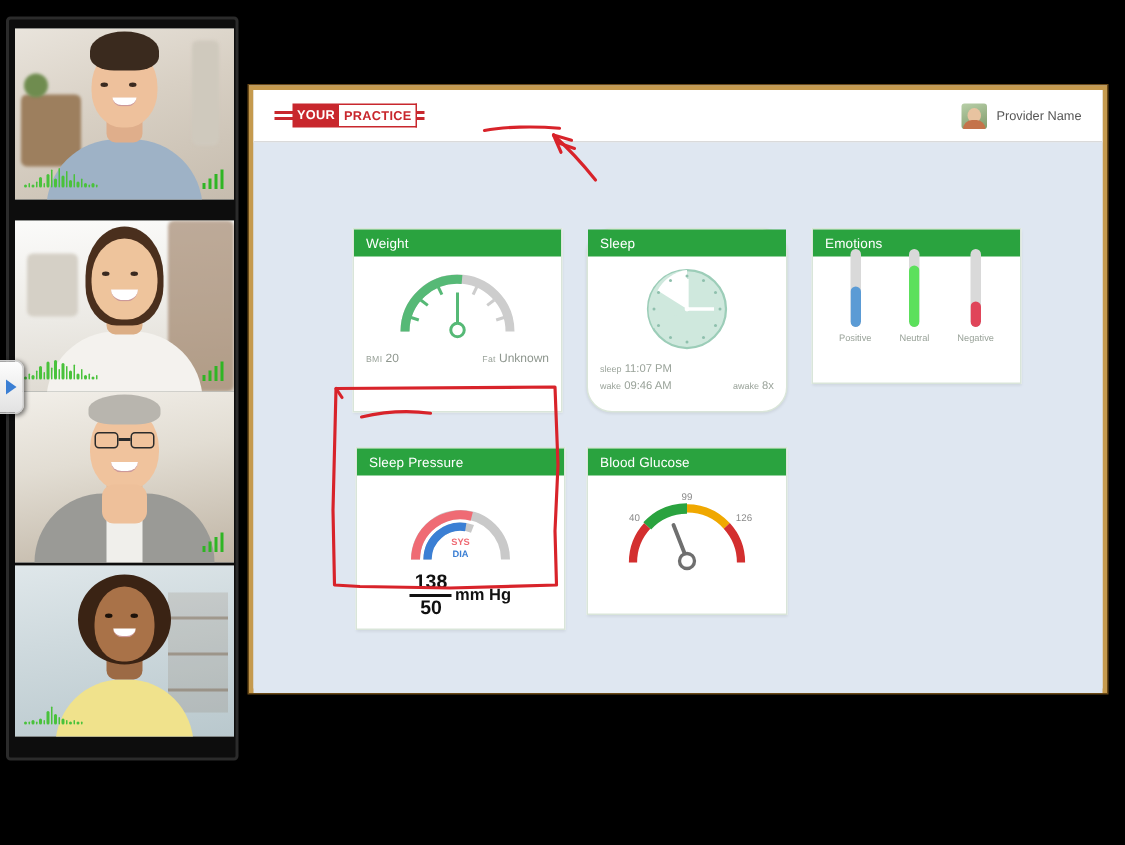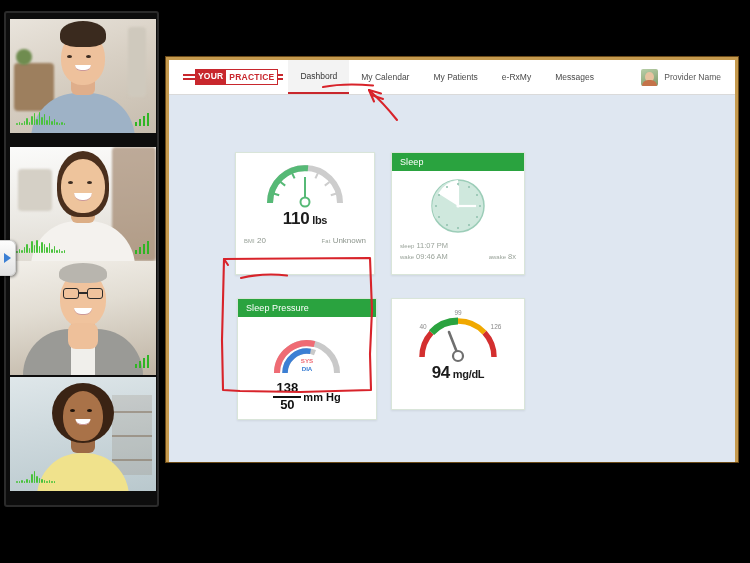--- a/index.html
+++ b/index.html
@@ -140,21 +140,21 @@
 
   .card { position:absolute; background:#fff;
           border:1px solid #d9e5d9; box-shadow:0 1px 2px rgba(0,0,0,.08); }
   .card-hd {
     background:#2aa33f; color:#fff; font-size:9px; padding:4px 8px;
     font-weight:400; letter-spacing:.1px;
   }
   .card-bd { padding:6px 8px 7px; }
 
   #card-weight  { left:66px;  top:57px;  width:140px; height:123px; }
-  #card-sleep   { left:222px; top:57px;  width:134px; height:123px; }
+  #card-sleep   { left:222px; top:57px;  width:134px; height:123px;border-radius:17px; }
   #card-emotion { left:372px; top:57px;  width:140px; height:104px; }
   #card-bp      { left:68px;  top:203px; width:140px; height:122px; }
   #card-glucose { left:222px; top:203px; width:134px; height:112px; }
 
   .big-val { text-align:center; font-size:17px; font-weight:700; color:#1c1c1c;
              letter-spacing:-.3px; }
   .big-val .unit { font-size:11px; font-weight:700; }
   .sub-row { display:flex; justify-content:space-between; margin-top:7px;
              font-size:7.5px; color:#9aa39a; }
   .sub-row .tiny { font-size:5.8px; letter-spacing:.2px; }
@@ -366,61 +366,52 @@
           <span class="ln" style="bottom:1px;"></span>
           <span class="sq" style="top:-3px;"></span>
           <span class="sq" style="bottom:-3px;"></span>
         </div>
         <div class="logo-main">
           <span class="logo-your">YOUR</span>
           <span class="logo-prac">PRACTICE</span>
         </div>
       </div>
 
-      <nav id="nav">
-        <div class="nav-item active">Dashbord</div>
-        <div class="nav-item">My Calendar</div>
-        <div class="nav-item">My Patients</div>
-        <div class="nav-item">e-RxMy</div>
-        <div class="nav-item">Messages</div>
-      </nav>
 
       <div id="provider">
         <span class="pavatar">
           <span class="ph"></span>
             <span class="pb"></span>
         </span>
         <span class="pname">Provider Name</span>
       </div>
     </div>
 
     <div id="canvas">
 
       <div class="card" id="card-weight">
+        <div class="card-hd">Weight</div>
         <div class="card-bd">
           <div class="gauge-wrap">
             <svg width="86" height="50" viewBox="0 0 86 50">
               <path d="M8 44 A35 35 0 0 1 78 44" fill="none" stroke="#cdcdcd" stroke-width="6"></path>
               <path d="M8 44 A35 35 0 0 1 46 9.3" fill="none" stroke="#56b976" stroke-width="6"></path>
               <g stroke="#56b976" stroke-width="2">
                 <line x1="11.5" y1="34.5" x2="17.2" y2="36.3"></line>
                 <line x1="18.5" y1="23" x2="23.2" y2="26.6"></line>
                 <line x1="30" y1="14" x2="32.6" y2="19.4"></line>
               </g>
               <g stroke="#cdcdcd" stroke-width="2">
                 <line x1="56" y1="14" x2="53.4" y2="19.4"></line>
                 <line x1="67.5" y1="23" x2="62.8" y2="26.6"></line>
                 <line x1="74.5" y1="34.5" x2="68.8" y2="36.3"></line>
               </g>
               <line x1="43" y1="42" x2="43" y2="18" stroke="#56b976" stroke-width="2"></line>
               <circle cx="43" cy="43" r="4.5" fill="#fff" stroke="#56b976" stroke-width="2"></circle>
             </svg>
-          </div>
-          <div class="big-val">
-            <span>110</span><span class="unit">&nbsp;</span><span class="unit">lbs</span>
           </div>
           <div class="sub-row">
             <span><span class="tiny">BMI</span>
                   <span class="val">20</span></span>
             <span><span class="tiny">Fat</span>
                   <span class="val">Unknown</span></span>
           </div>
         </div>
       </div>
 
@@ -460,20 +451,43 @@
             <div class="r">
               <span><span class="lbl">wake</span>
                     <span>09:46 AM</span></span>
               <span><span class="lbl">awake</span>
                     <span>8x</span></span>
             </div>
           </div>
         </div>
       </div>
 
+      <div class="card" id="card-emotion">
+        <div class="card-hd">Emotions</div>
+        <div class="emo-row">
+          <div class="emo">
+            <span class="therm">
+                <i id="emo0" style="height: 52%; background: rgb(91, 155, 213);"></i>
+              </span>
+            <span class="emo-lbl">Positive</span>
+          </div>
+          <div class="emo">
+            <span class="therm">
+                <i id="emo1" style="height: 78%; background: rgb(92, 224, 92);"></i>
+              </span>
+            <span class="emo-lbl">Neutral</span>
+          </div>
+          <div class="emo">
+            <span class="therm">
+                <i id="emo2" style="height: 33%; background: rgb(224, 69, 90);"></i>
+              </span>
+            <span class="emo-lbl">Negative</span>
+          </div>
+        </div>
+      </div>
 
       <div class="card" id="card-bp">
         <div class="card-hd">Sleep Pressure</div>
         <div class="card-bd">
           <div class="gauge-wrap">
             <svg width="80" height="56" viewBox="0 0 80 56">
               <path d="M10 50 A30 30 0 0 1 70 50" fill="none" stroke="#c9c9c9" stroke-width="6"></path>
               <path d="M10 50 A30 30 0 0 1 47.5 21.2" fill="none" stroke="#ef6b74" stroke-width="6"></path>
               <path d="M18 50 A22 22 0 0 1 48 29.6" fill="none" stroke="#c9c9c9" stroke-width="5.5"></path>
               <path d="M18 50 A22 22 0 0 1 43.5 28.4" fill="none" stroke="#3b7fd4" stroke-width="5.5"></path>
@@ -486,37 +500,35 @@
               <span class="s">138</span>
               <span class="bar"></span>
               <span class="d">50</span>
             </span>
             <span class="bp-unit">mm Hg</span>
           </div>
         </div>
       </div>
 
       <div class="card" id="card-glucose">
+        <div class="card-hd">Blood Glucose</div>
         <div class="card-bd">
           <div class="gauge-wrap">
             <svg width="104" height="58" viewBox="0 0 104 58">
               <path d="M16 52 A36 36 0 0 1 25.5 27.6" fill="none" stroke="#d32f2f" stroke-width="5.5"></path>
               <path d="M25.5 27.6 A36 36 0 0 1 52 16" fill="none" stroke="#2aa33f" stroke-width="7"></path>
               <path d="M52 16 A36 36 0 0 1 78.5 27.6" fill="none" stroke="#f0a800" stroke-width="5.5"></path>
               <path d="M78.5 27.6 A36 36 0 0 1 88 52" fill="none" stroke="#d32f2f" stroke-width="5.5"></path>
               <text x="17" y="24" font-family="Liberation Sans, sans-serif" font-size="6.5" fill="#8a8a8a" text-anchor="middle">40</text>
               <text x="52" y="10" font-family="Liberation Sans, sans-serif" font-size="6.5" fill="#8a8a8a" text-anchor="middle">99</text>
               <text x="90" y="24" font-family="Liberation Sans, sans-serif" font-size="6.5" fill="#8a8a8a" text-anchor="middle">126</text>
               <line x1="52" y1="50" x2="43" y2="27" stroke="#6f6f6f" stroke-width="2.6" stroke-linecap="round"></line>
               <circle cx="52" cy="51" r="5" fill="#fff" stroke="#6f6f6f" stroke-width="2.2"></circle>
             </svg>
           </div>
-          <div class="big-val">
-            <span>94</span><span class="unit">&nbsp;</span><span class="unit">mg/dL</span>
-          </div>
         </div>
       </div>
 
     </div>
   </div>
 
   <svg id="annot" width="750" height="563" viewBox="0 0 750 563">
     <g fill="none" stroke="#d8232a" stroke-width="2.1" stroke-linecap="round" stroke-linejoin="round">
 
       <path d="M323 87 C336 84.5 356 84 373 85.5"></path>

